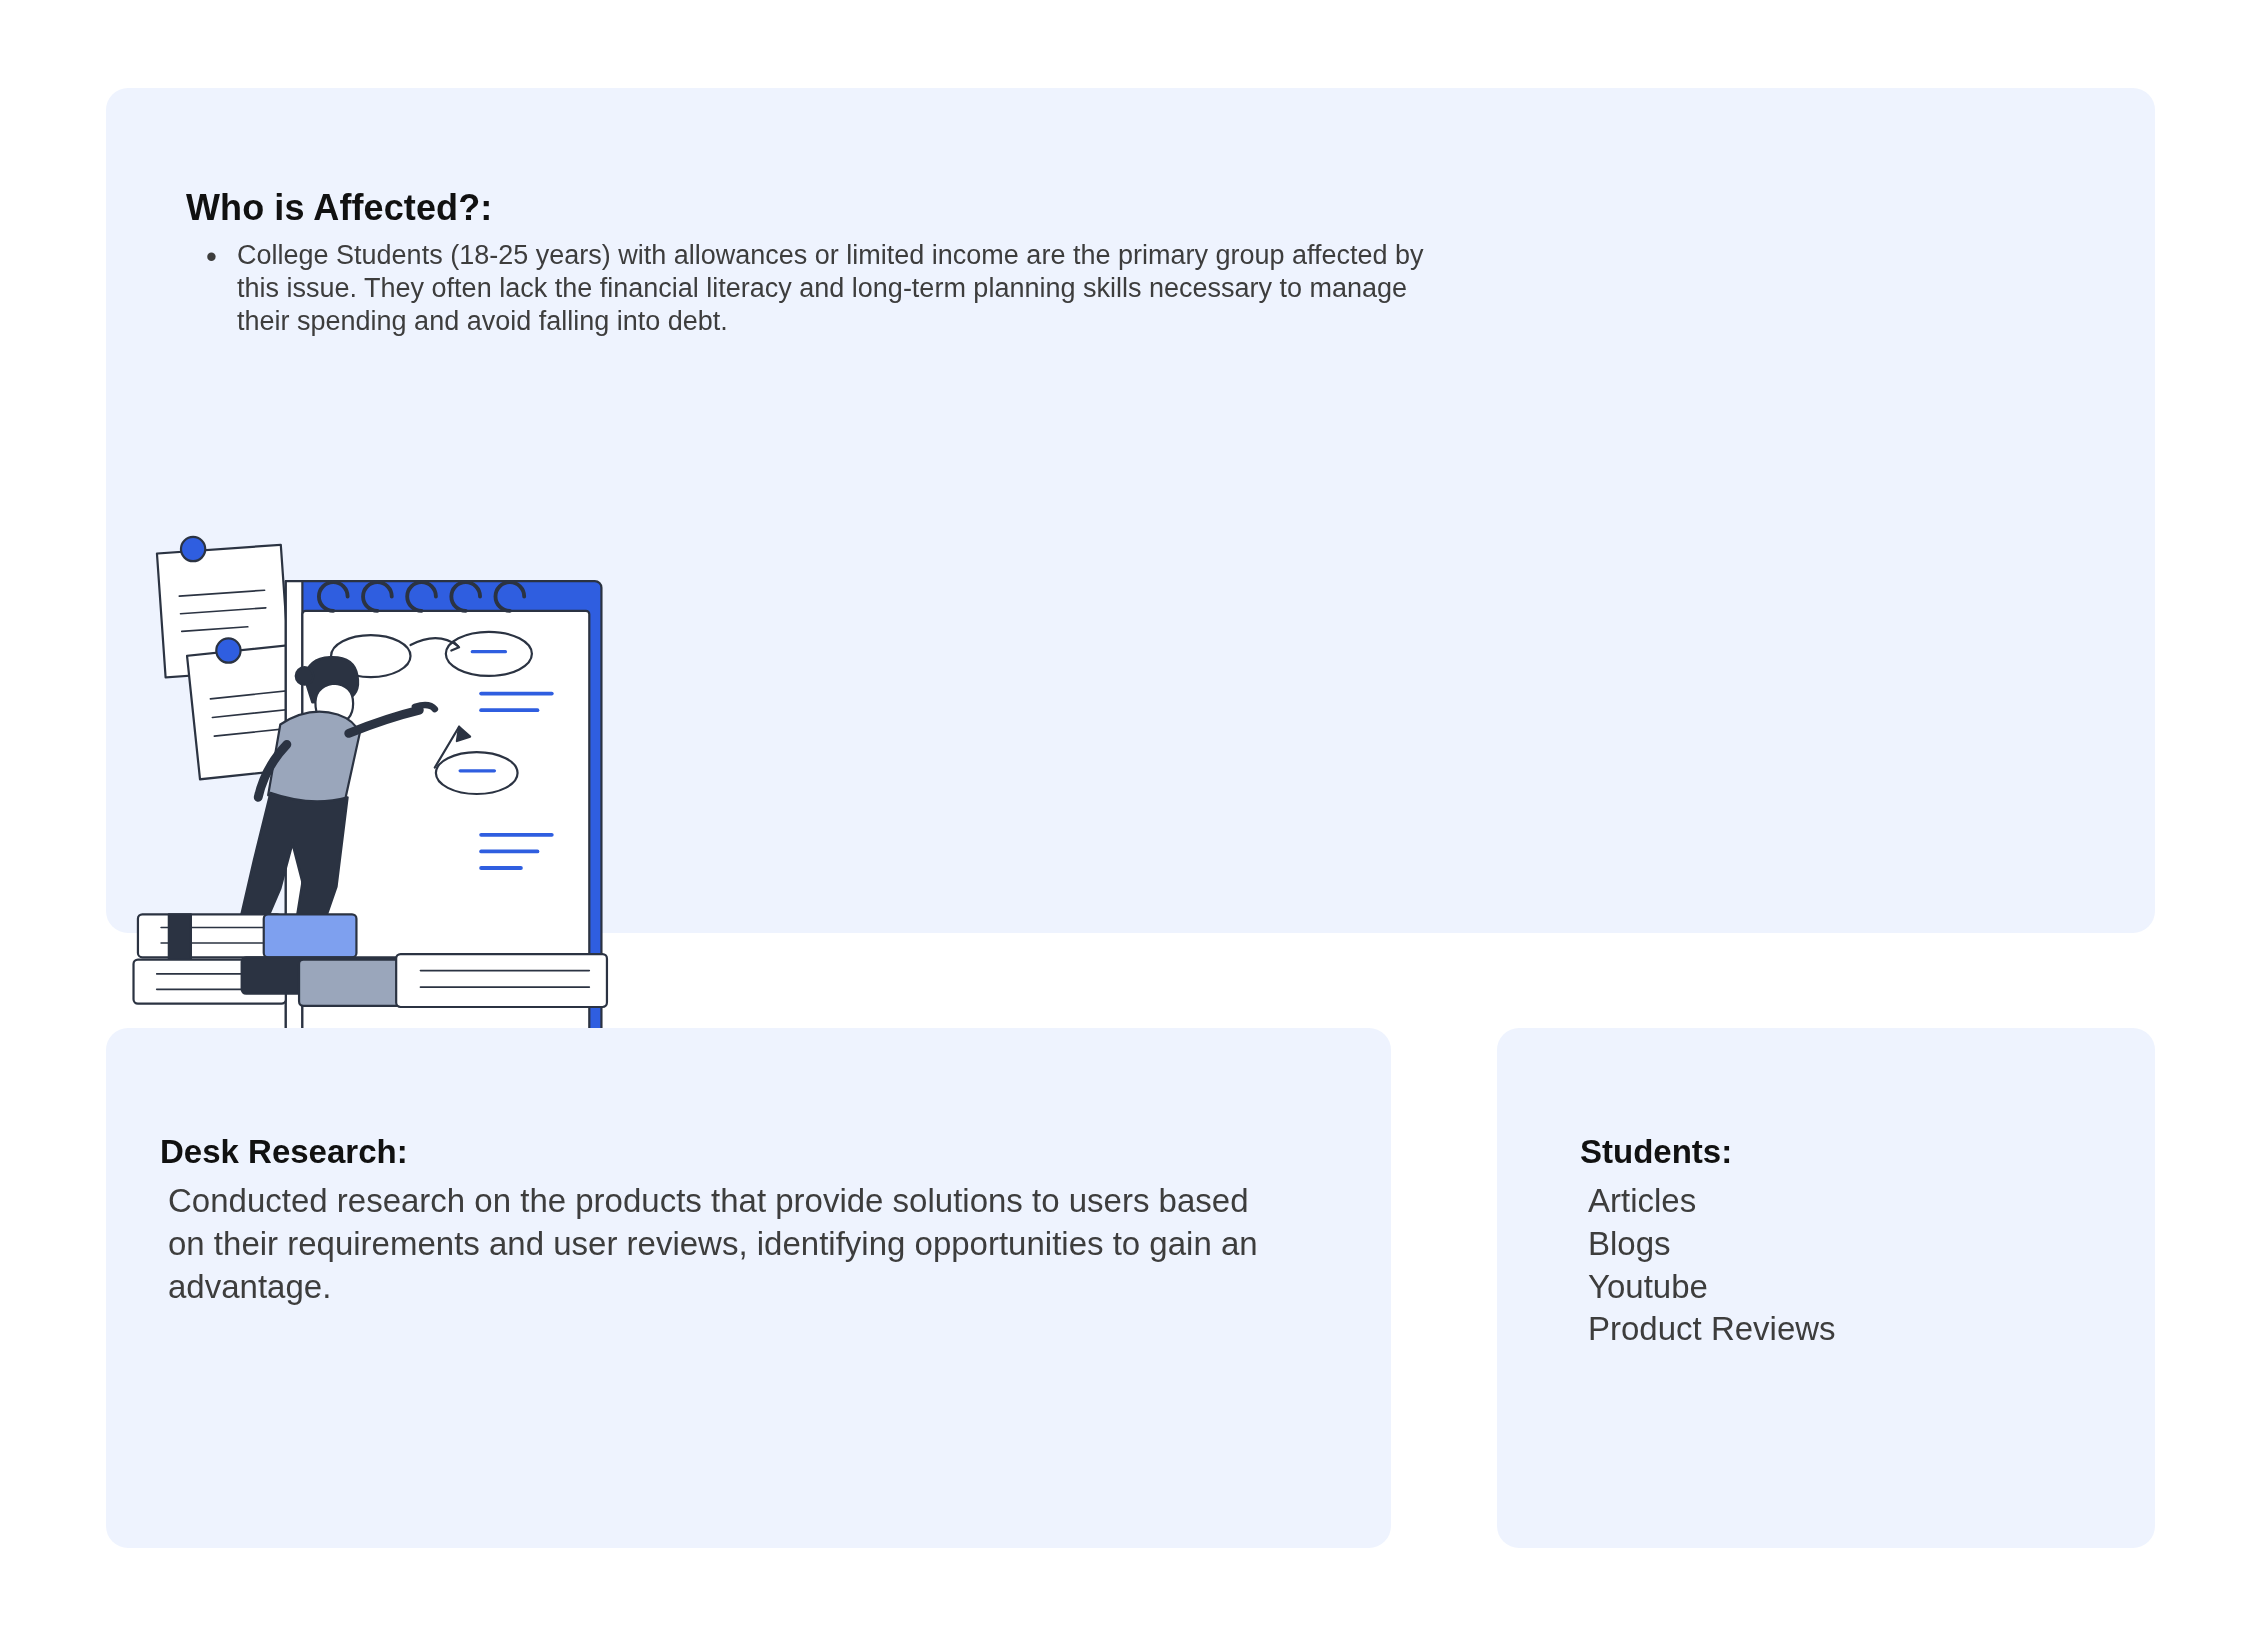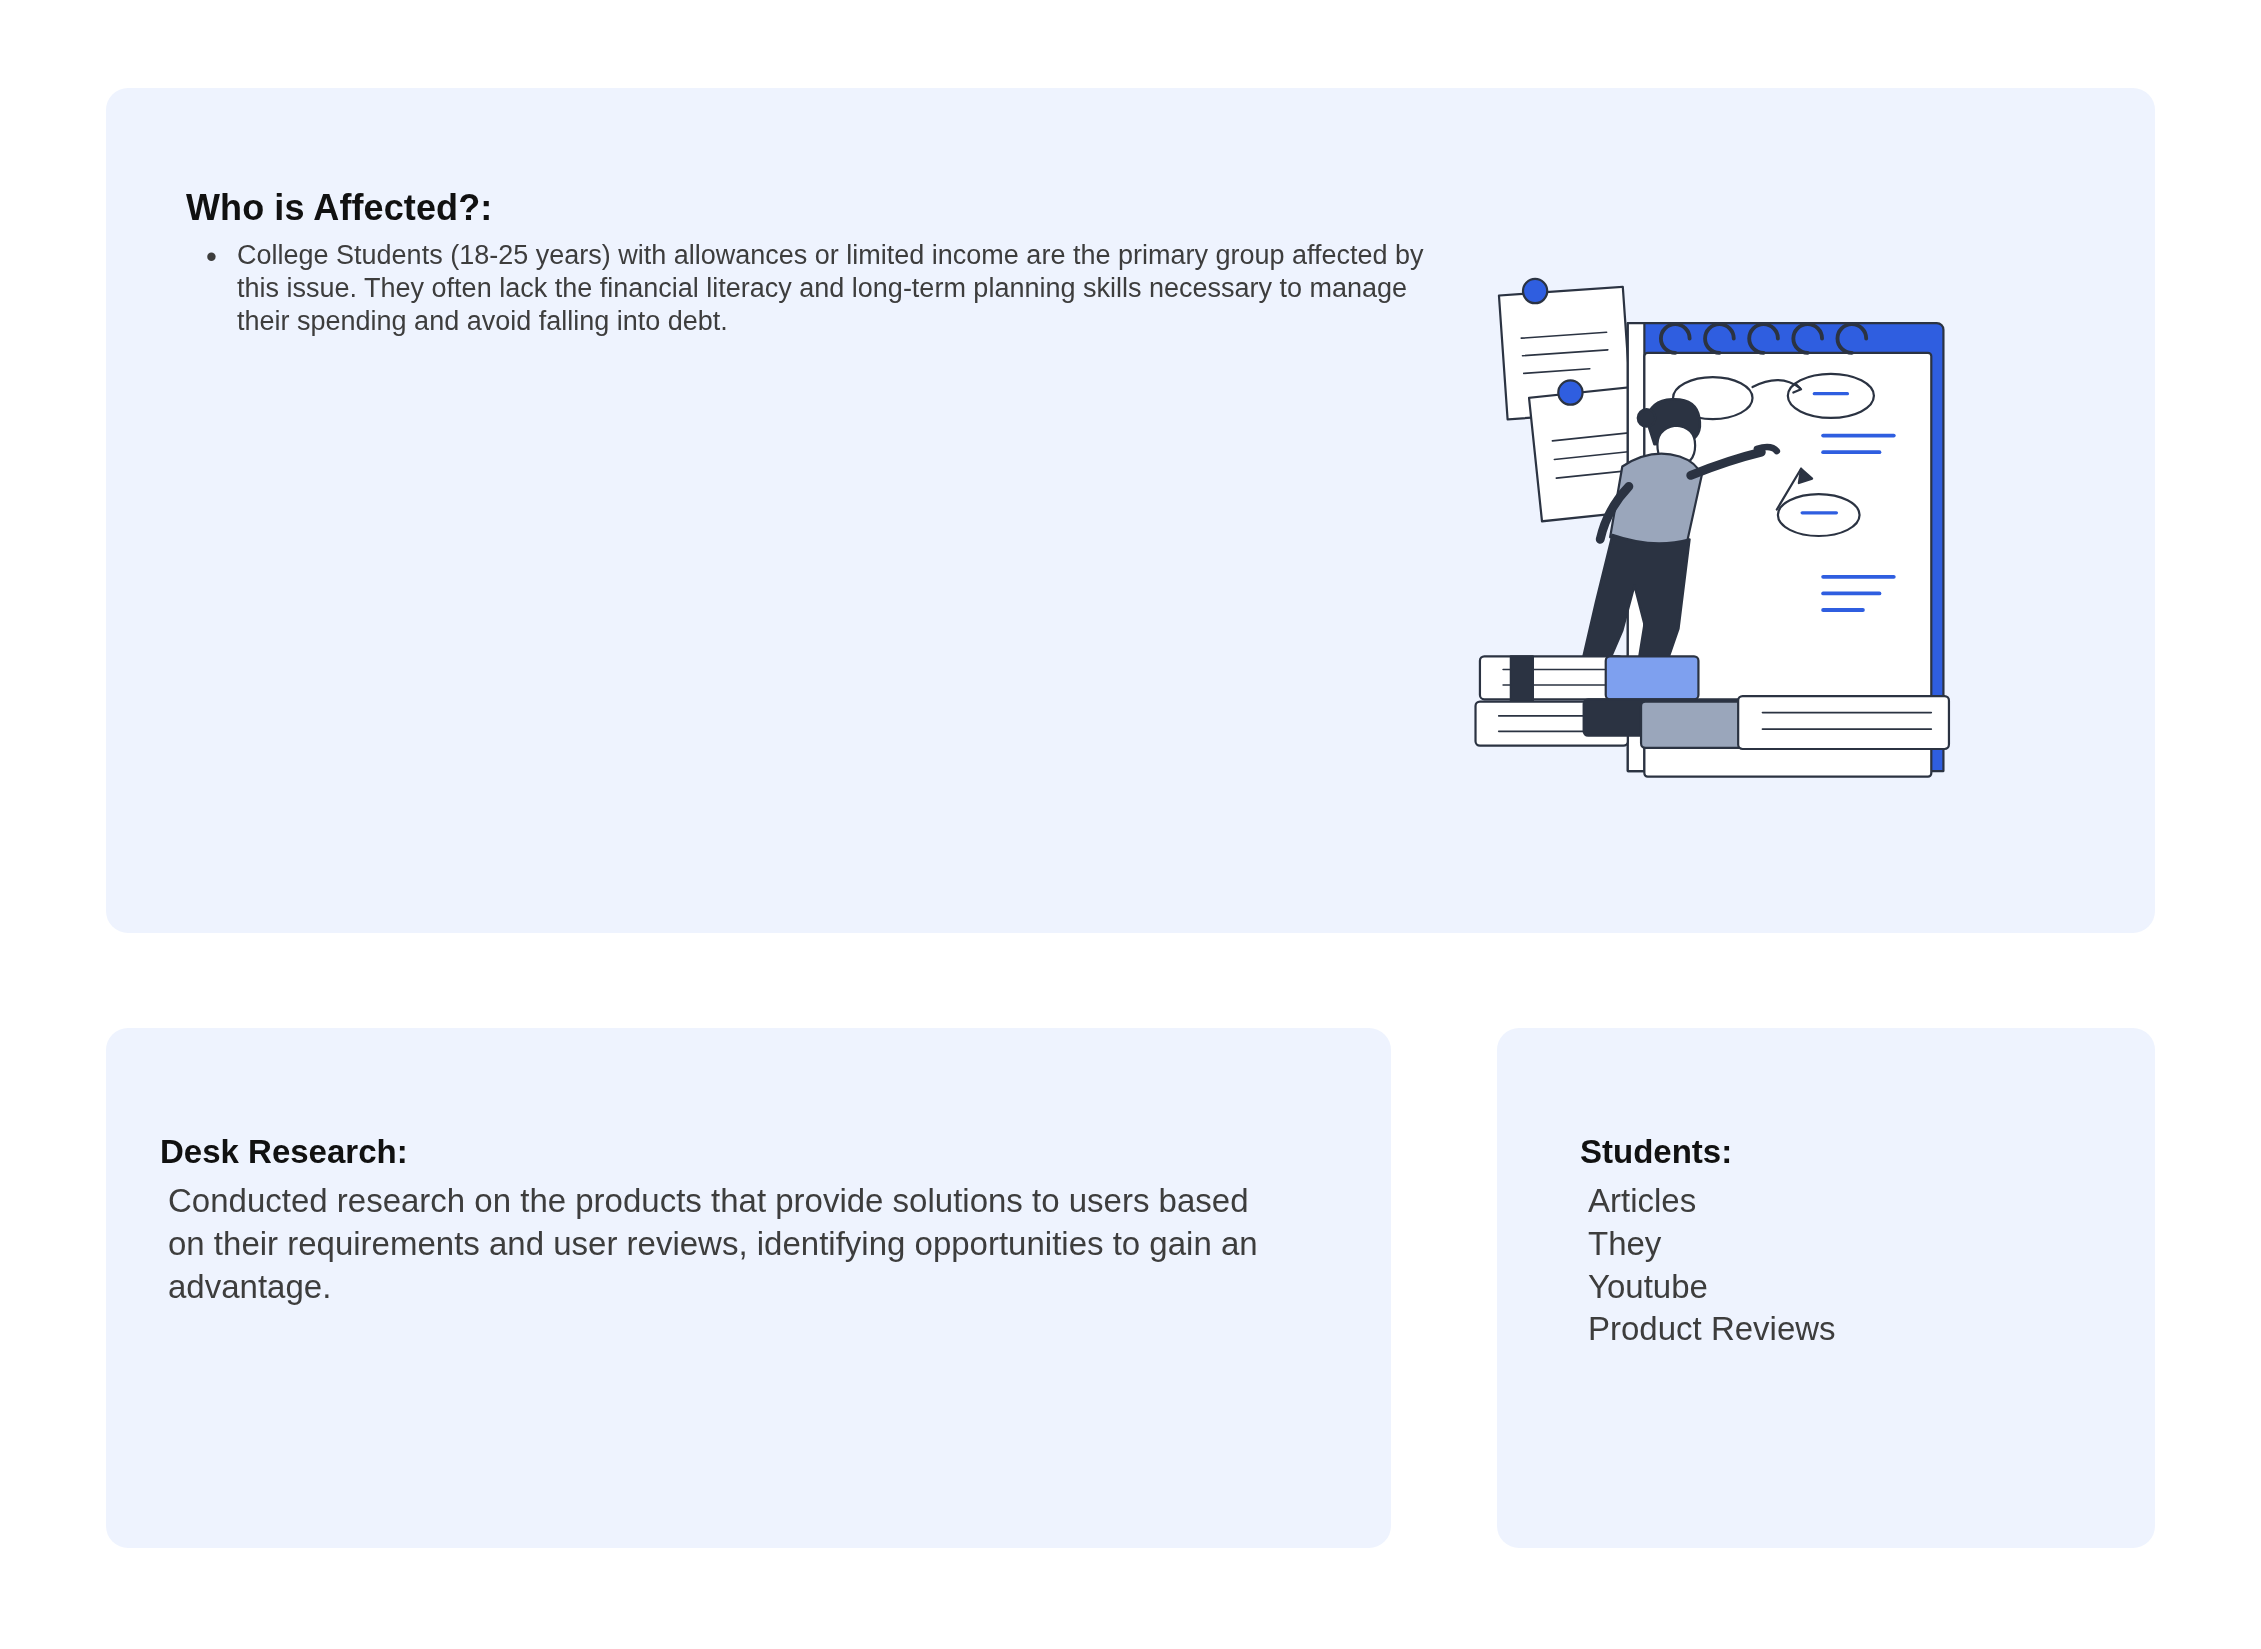--- a/index.html
+++ b/index.html
@@ -32,21 +32,21 @@
     background:var(--card-bg);
     border-radius:22px;
   }
   .card-top{
     position:absolute;
     left:106px;
     top:88px;
     width:2049px;
     height:845px;
     display:flex;
-    flex-direction:row;
+    flex-direction:column;
     align-items:flex-start;
   }
   .top-text{
     padding:99px 0 0 80px;
     width:1342px;
   }
   h2.section-title{
     font-size:36px;
     font-weight:bold;
     color:var(--heading);
@@ -251,20 +251,20 @@
 
   <section class="card card-desk">
     <h3 class="sub-title">Desk Research:</h3>
     <p class="body-copy">Conducted research on the products that provide solutions to users based on their requirements and user reviews, identifying opportunities to gain an advantage.</p>
   </section>
 
   <section class="card card-ref">
     <h3 class="sub-title">Students:</h3>
     <ul class="plain">
       <li>Articles</li>
-      <li>They</li>
+      <li>Blogs</li>
       <li>Youtube</li>
       <li>Product Reviews</li>
     </ul>
   </section>
 
 </div>
 
 
 </body></html>

